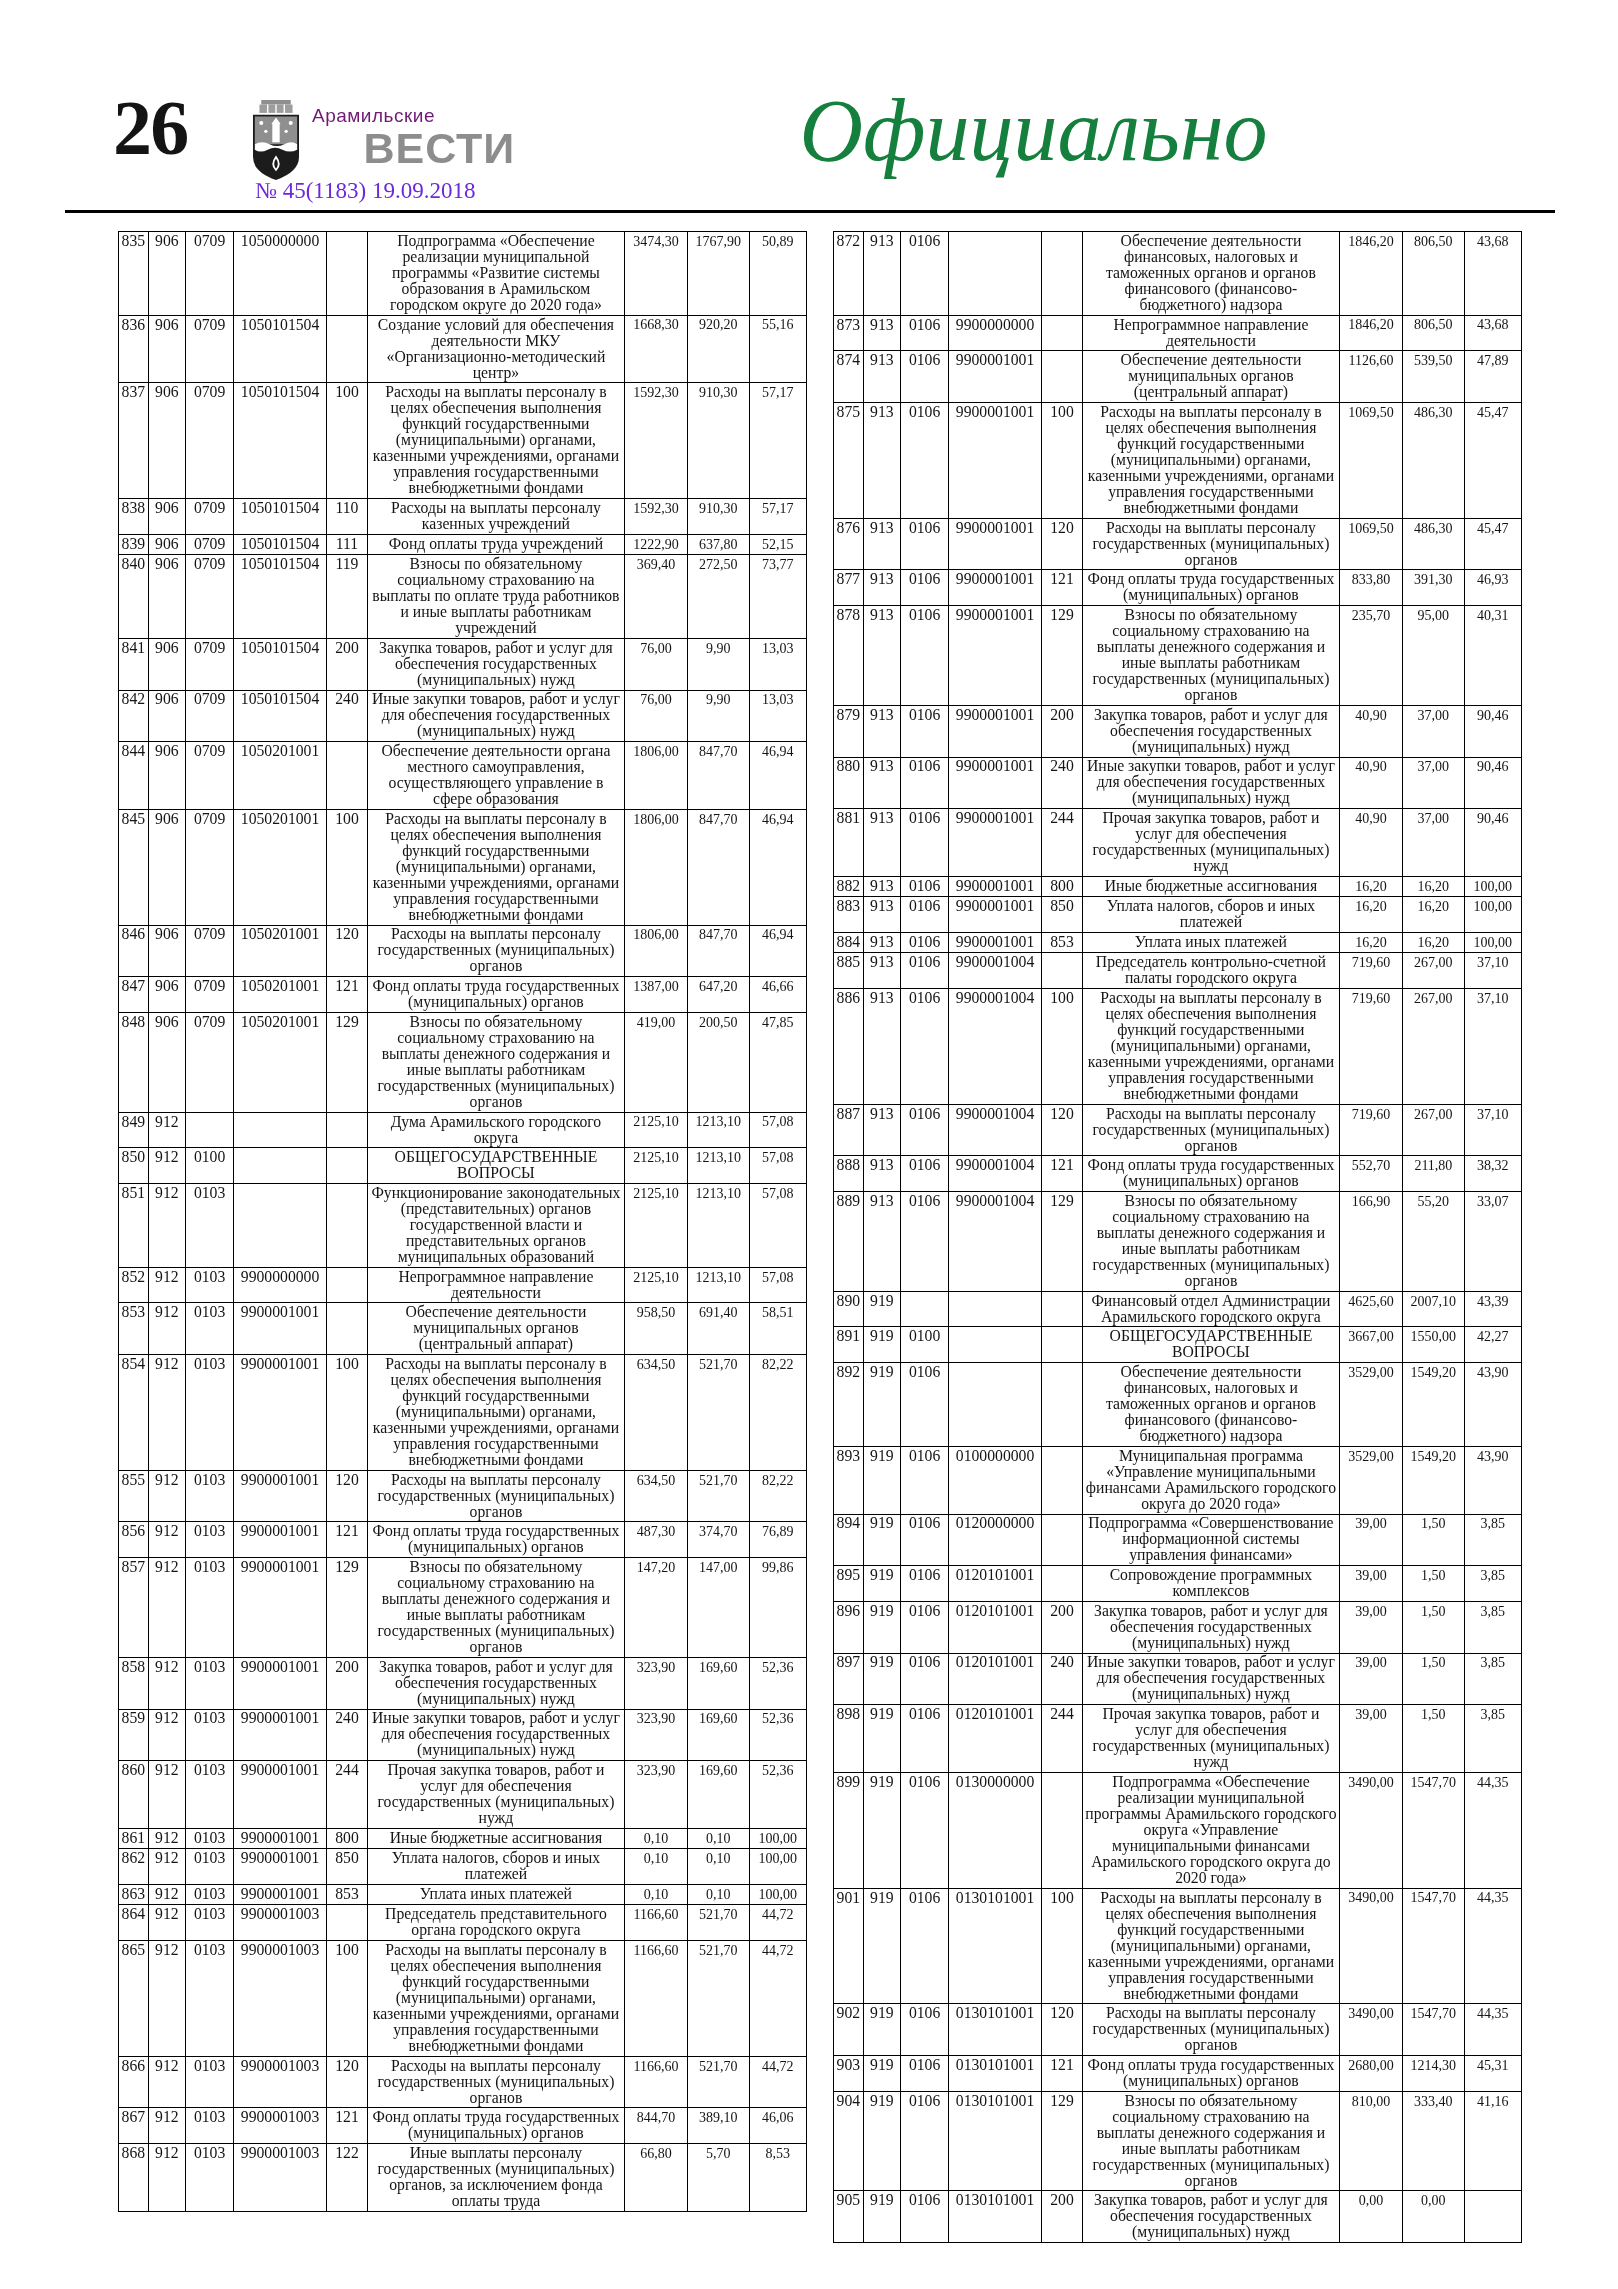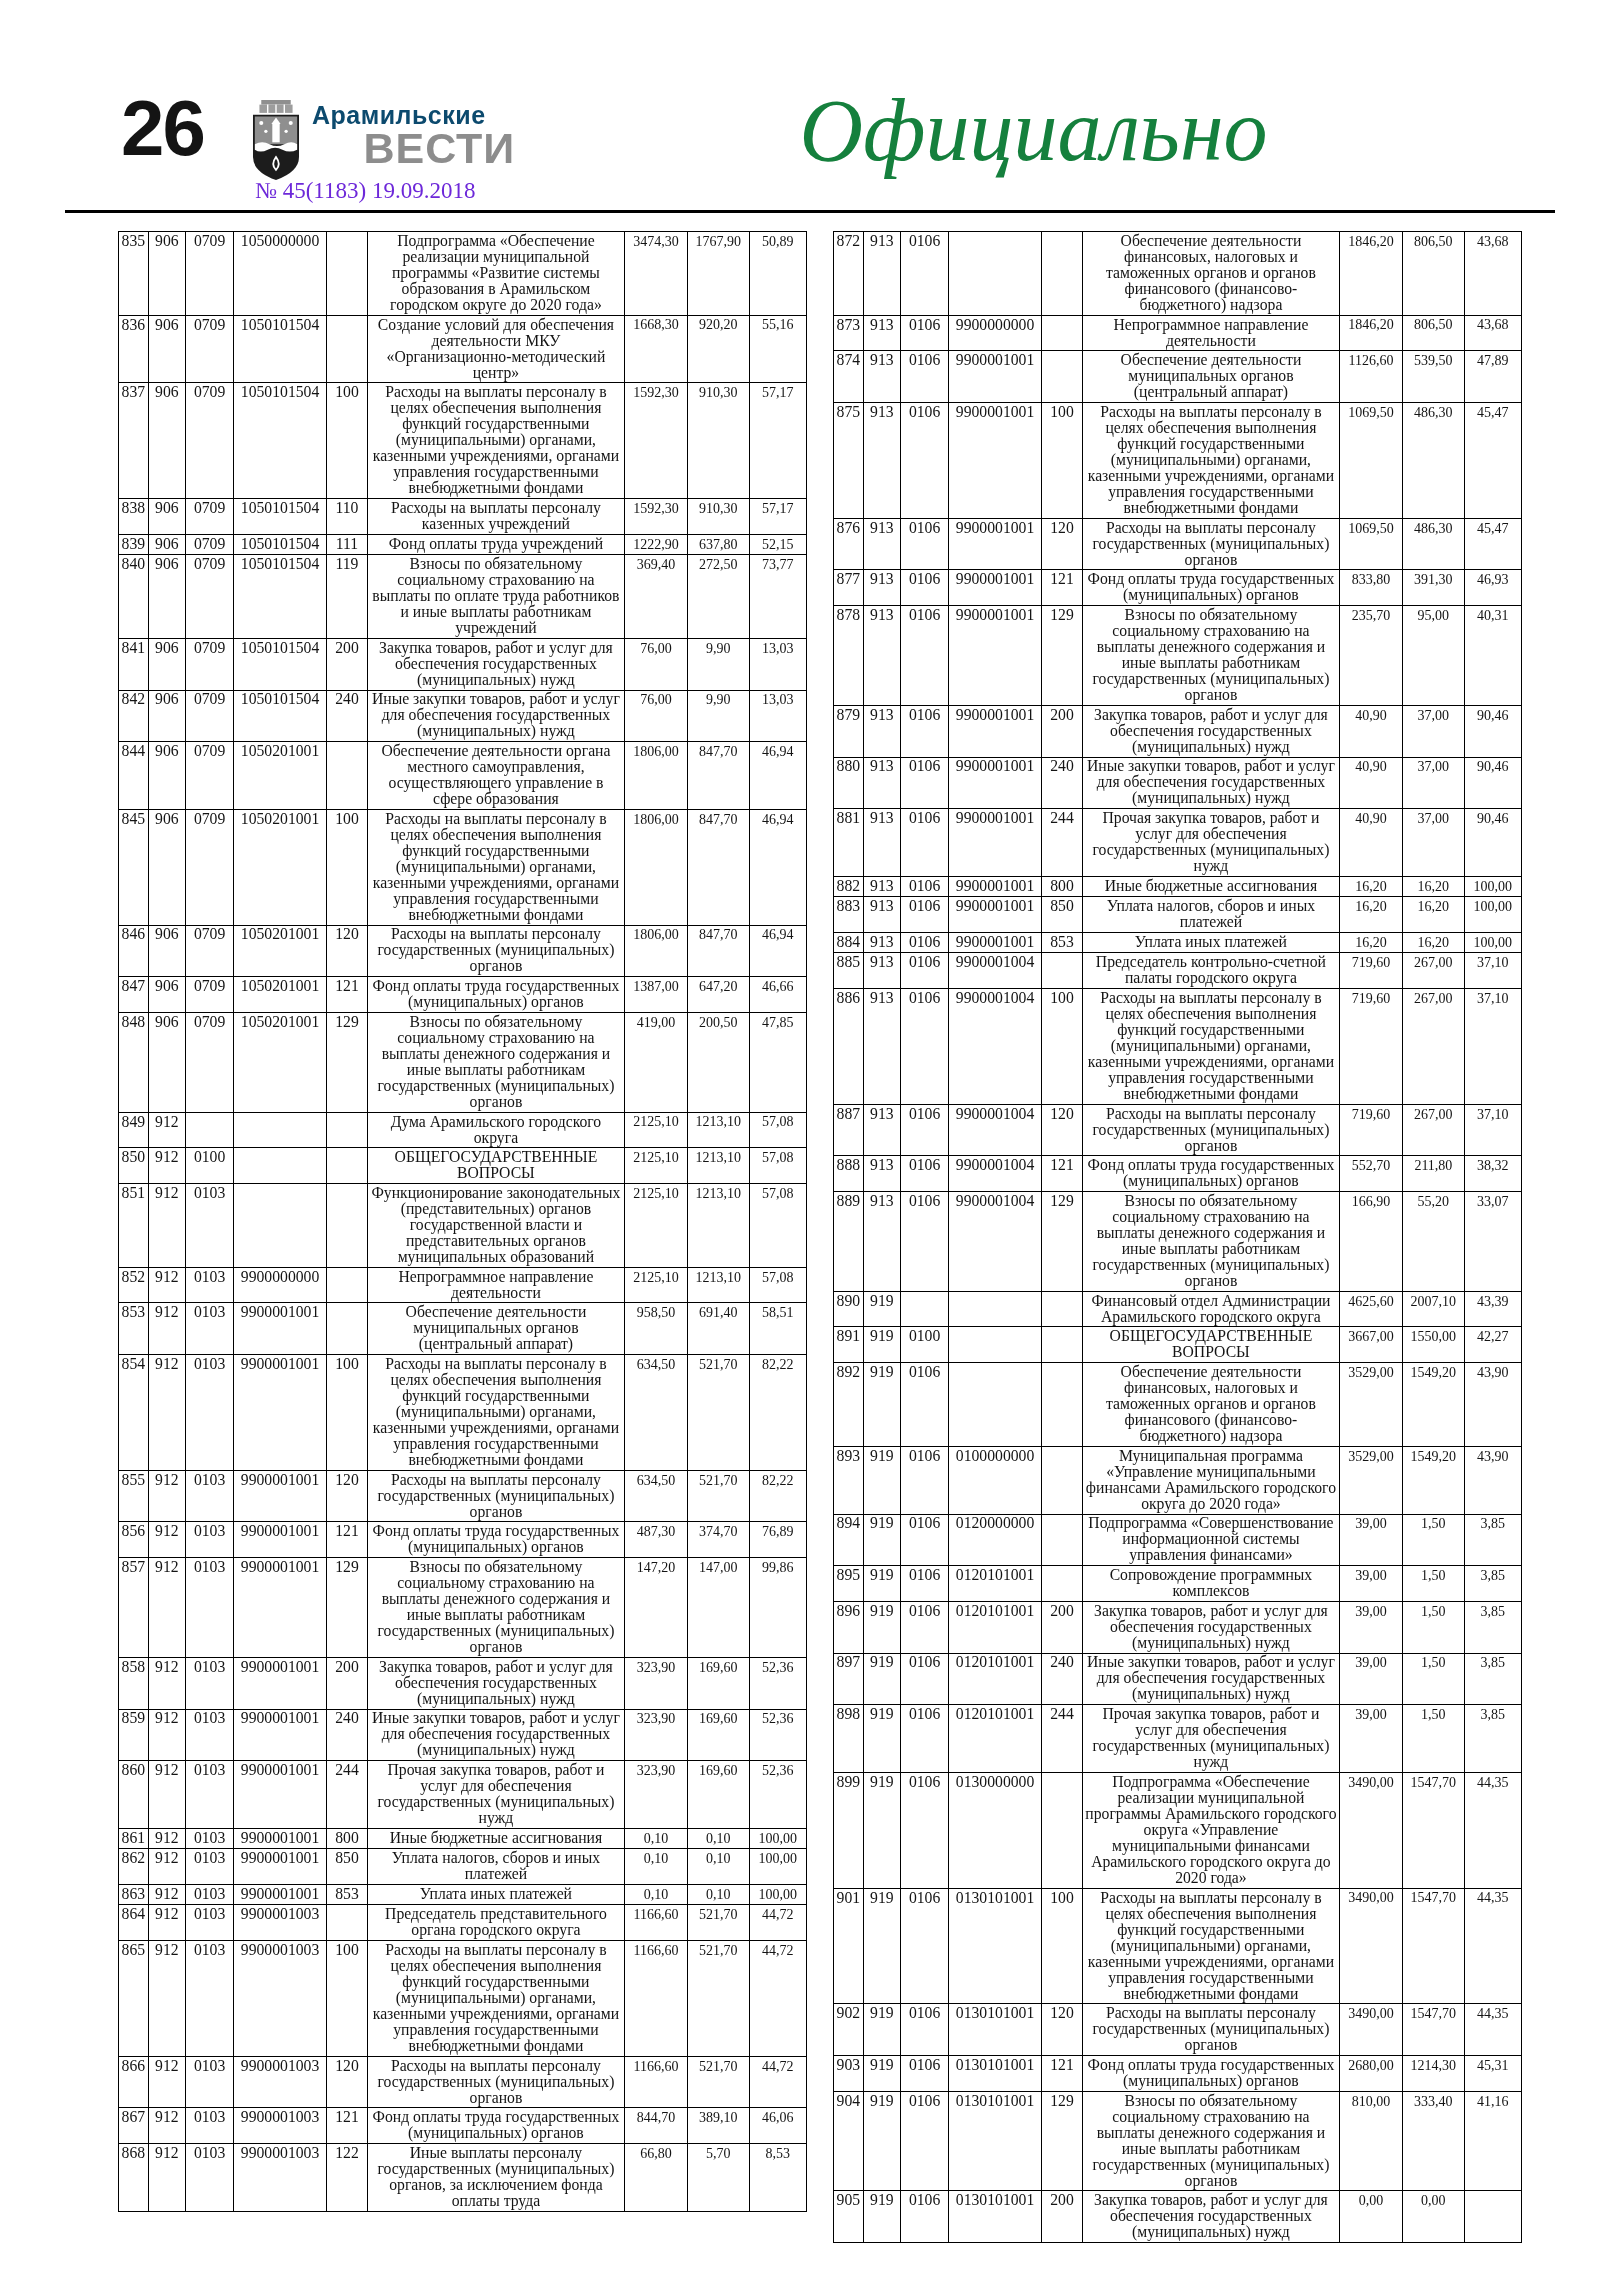--- a/index.html
+++ b/index.html
@@ -7,28 +7,28 @@
     position:relative;
     width:1619px;height:2290px;
     background:#ffffff;
     overflow:hidden;
     font-family:"Liberation Serif", serif;
     color:#141414;
   }
   
   .page-number{
     position:absolute;left:113px;top:92px;
-    font-family:Liberation Sans, sans-serif;
-    font-weight:bold;font-size:78px;line-height:72px;letter-spacing:-1.8px;margin-left:8px;
+    font-family:Liberation Serif, serif;
+    font-weight:bold;font-size:78px;line-height:72px;letter-spacing:-1.8px;
   }
   .crest{position:absolute;left:251px;top:100px;}
   .masthead-text{position:absolute;left:312px;top:103px;width:203px;}
   .masthead-top{
     font-family:"Liberation Sans", sans-serif;
-    font-weight:bold;font-size:25px;line-height:25px;color:#0c4a6e;
+    font-weight:normal;font-size:19px;line-height:25px;color:#701a75;
     letter-spacing:0.5px;
   }
   .masthead-main{
     font-family:"Liberation Sans", sans-serif;
     font-weight:bold;font-size:43px;line-height:41px;color:#8d8d8d;
     letter-spacing:0.9px;
     text-align:right;
   }
   .issue-line{
     position:absolute;left:255px;top:178px;

